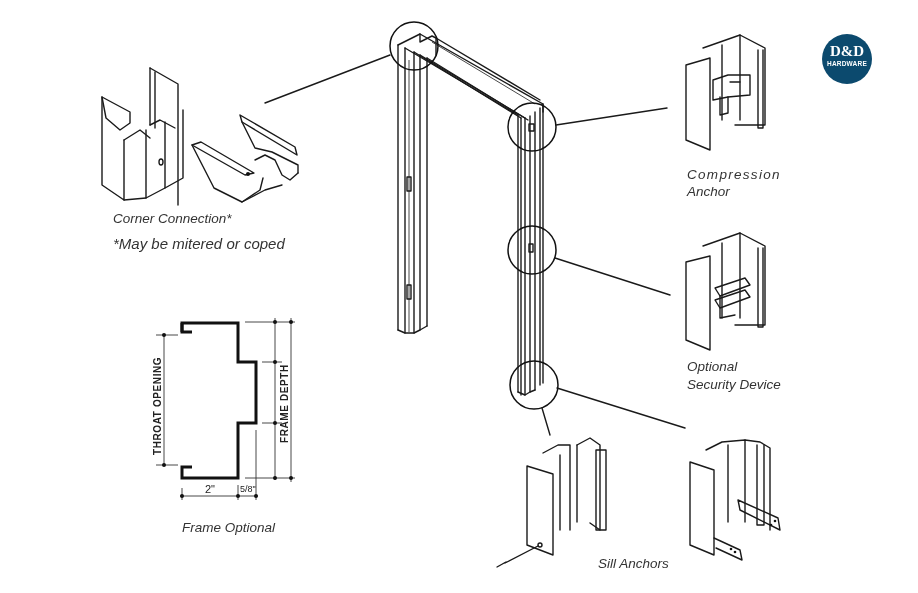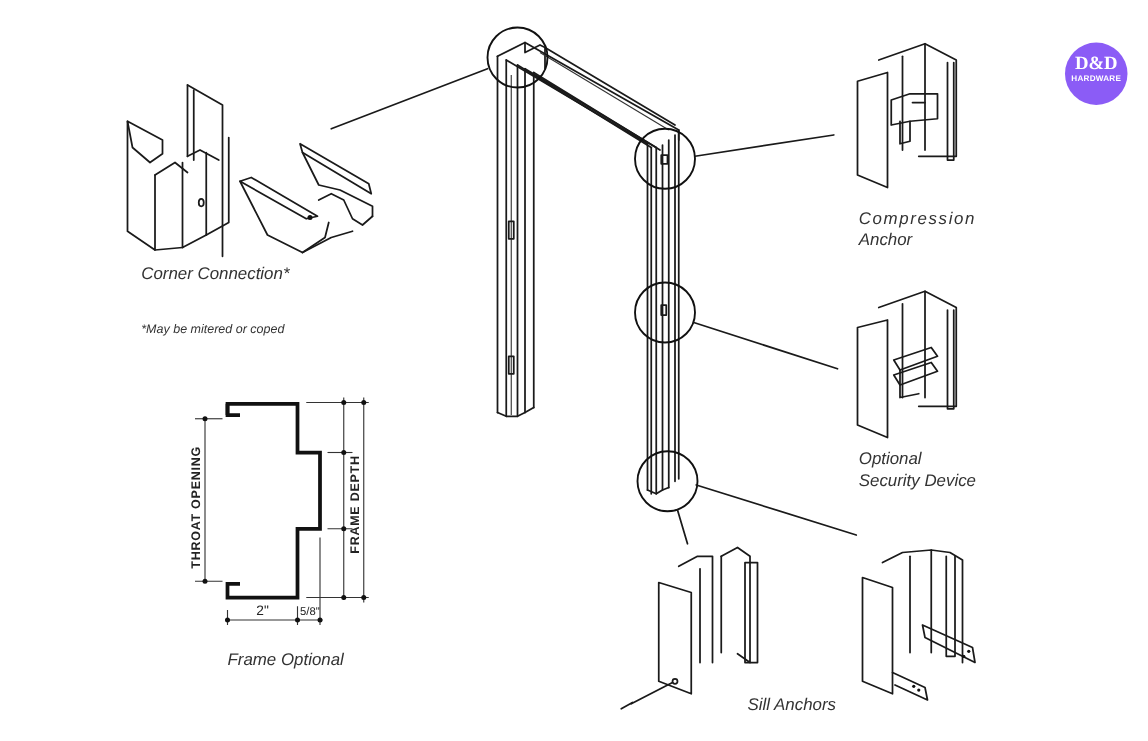--- a/index.html
+++ b/index.html
@@ -5,21 +5,21 @@
   html, body { margin:0; padding:0; background:#ffffff; }
   body { width:918px; height:593px; position:relative; overflow:hidden;
          font-family:"Liberation Sans", sans-serif; color:#222; }
   #canvas { position:absolute; left:0; top:0; width:918px; height:593px; }
   svg .ln { stroke:#1a1a1a; fill:none; stroke-width:1.4; stroke-linejoin:round; stroke-linecap:round; }
   svg .thin { stroke:#333; fill:none; stroke-width:0.9; }
   svg .thick { stroke:#111; fill:none; stroke-width:3; stroke-linejoin:miter; }
   svg .circ { stroke:#111; fill:none; stroke-width:1.5; }
   svg .dot { fill:#111; }
   .lbl { position:absolute; font-size:13.5px; color:#333; line-height:17px; white-space:nowrap;font-style:italic; }
-  .lbl.small { font-size:10px;margin-top:20px; }
+  .lbl.small { font-size:15px; }
   .lbl.spaced { letter-spacing:1.3px; }
   .vtext { position:absolute; font-size:10px; font-weight:bold; color:#222; letter-spacing:0.6px;
            transform:rotate(-90deg); transform-origin:left top; white-space:nowrap; }
   .dimtxt { position:absolute; font-size:11px; color:#222; }
   #logo { position:absolute; left:822px; top:34px; width:50px; height:50px; border-radius:50%;
           background:#1d6fc0; color:#fff; text-align:center; }
   #logo .big { display:block; font-family:"Liberation Serif", serif; font-weight:bold; font-size:15px; margin-top:10px; line-height:15px; }
   #logo .sm { display:block; font-size:6.5px; font-weight:bold; letter-spacing:0.2px; line-height:9px; }
 </style>
 </head>
@@ -192,16 +192,16 @@
 
 <div class="lbl" style="left:598px;top:555px;">Sill Anchors</div>
 
 <div class="lbl" style="left:182px;top:519px;">Frame Optional</div>
 
 <div class="vtext" style="left:152px;top:455px;">THROAT OPENING</div>
 <div class="vtext" style="left:279px;top:443px;">FRAME DEPTH</div>
 <div class="dimtxt" style="left:205px;top:483px;">2"</div>
 <div class="dimtxt" style="left:240px;top:484px;font-size:9px;">5/8"</div>
 
-<div id="logo" style="background: #8b5cf6; margin-left: 30px;">
+<div id="logo" style="background: #0c4a6e;">
   <span class="big">D&amp;D</span>
   <span class="sm">HARDWARE</span>
 </div>
 
 </body></html>

